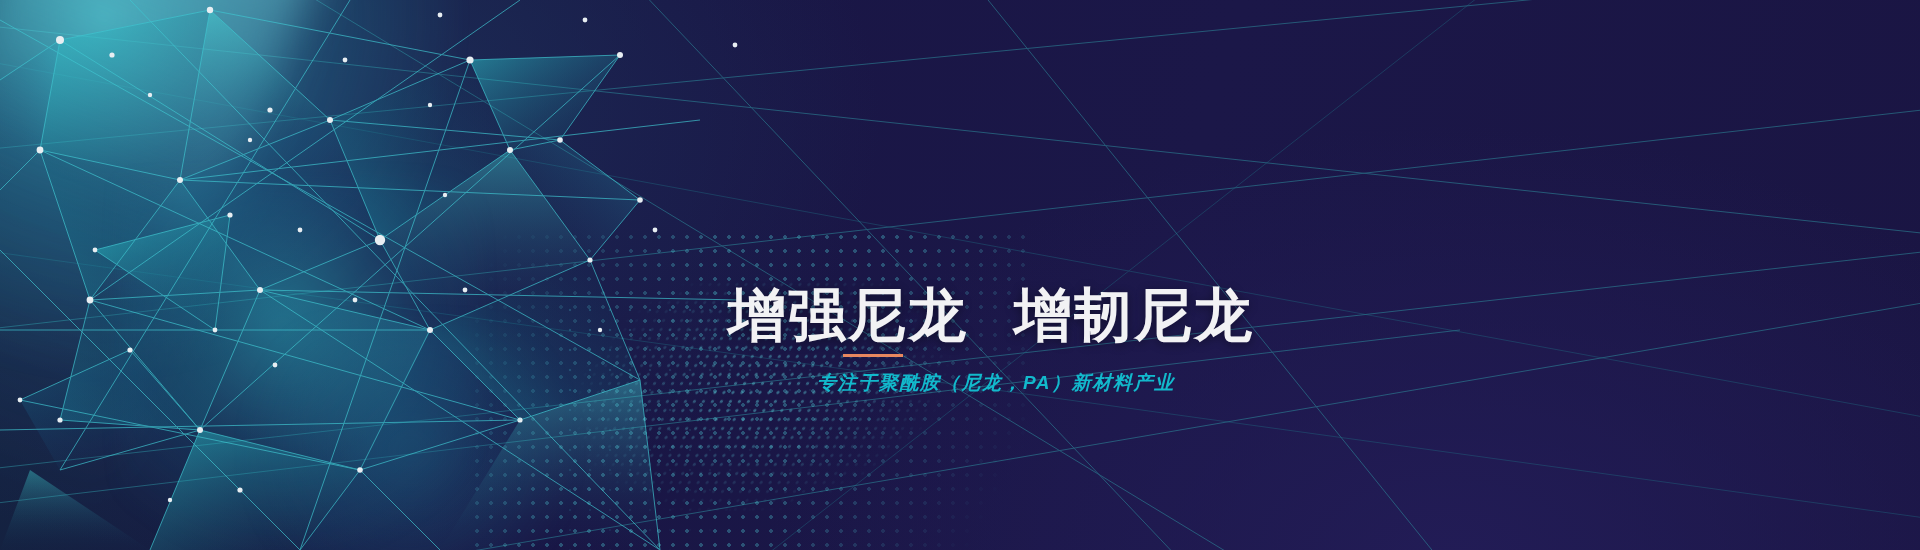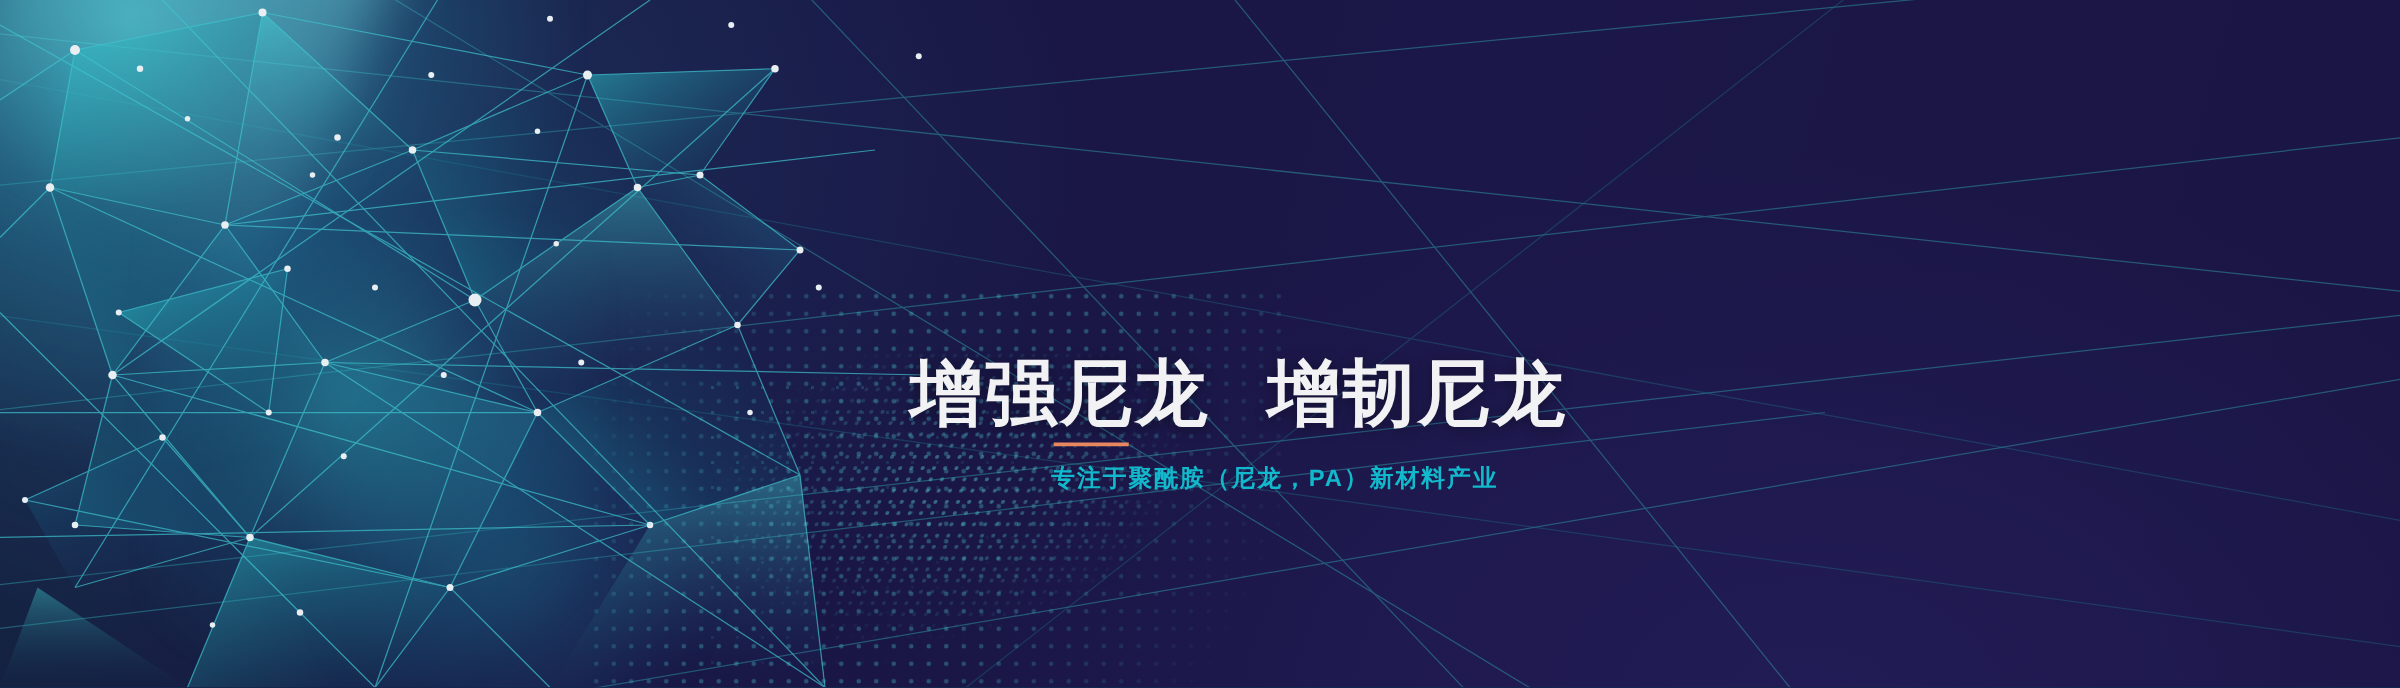--- a/index.html
+++ b/index.html
@@ -1,19 +1,19 @@
 <!DOCTYPE html>
 <html><head>
 <meta charset="utf-8">
 <style>
   html,body{margin:0;padding:0;background:#14113a;}
   *{box-sizing:border-box;}
   #banner{
     position:relative;width:1920px;height:550px;overflow:hidden;
-    background:#0c4a6e;
+    background:#701a75;
     font-family:"Liberation Sans","DejaVu Sans",sans-serif;
   }
   
   .bg-base{
     position:absolute;inset:0;
     background:
       radial-gradient(1100px 700px at 1450px 560px, #221c56 0%, rgba(34,28,86,0) 62%),
       radial-gradient(900px 620px at 250px 120px, #1d2f5a 0%, rgba(29,47,90,0) 70%),
       linear-gradient(105deg,#132540 0%,#191645 32%,#1b1748 60%,#1a1543 100%);
   }
@@ -74,23 +74,24 @@
     color:#f2f2f4;font-weight:bold;font-size:58px;line-height:90px;
     letter-spacing:2px;white-space:pre;
     text-shadow:0 2px 10px rgba(0,0,0,.38);
   }
   .headline .gap{display:inline-block;width:46px;}
   .rule{
     position:absolute;left:843px;top:354px;width:60px;height:3px;
     background:#e8875f;
   }
   .tagline{
-    position:absolute;left:841px;top:370px;width:620px;
+    position:absolute;left:817px;top:370px;width:620px;
     color:#12b9cc;font-weight:bold;font-size:19px;letter-spacing:1.6px;
     white-space:nowrap;
+    font-style:italic;
   }
 </style>
 </head>
 <body>
 
 <div id="banner">
 
   <div class="bg-base"></div>
 
   <svg class="net-wide" viewBox="0 0 1920 550" preserveAspectRatio="none">

